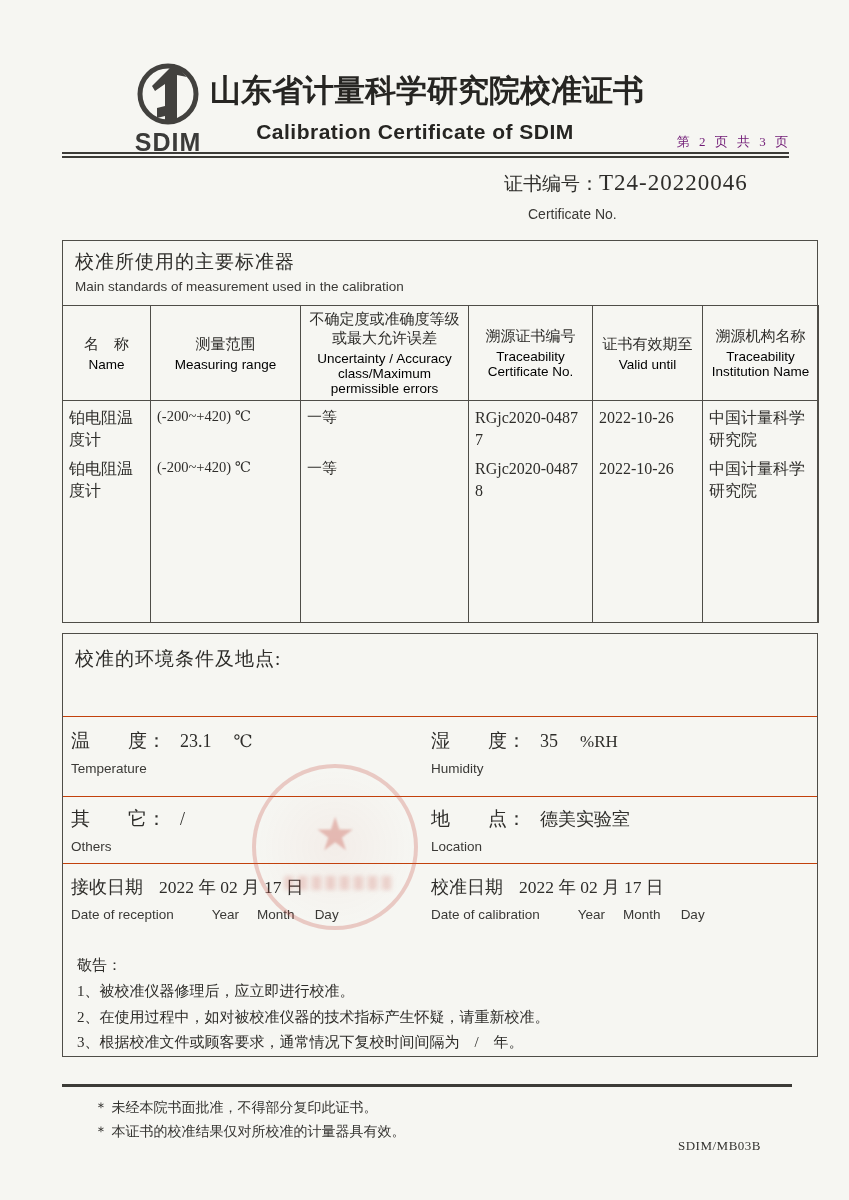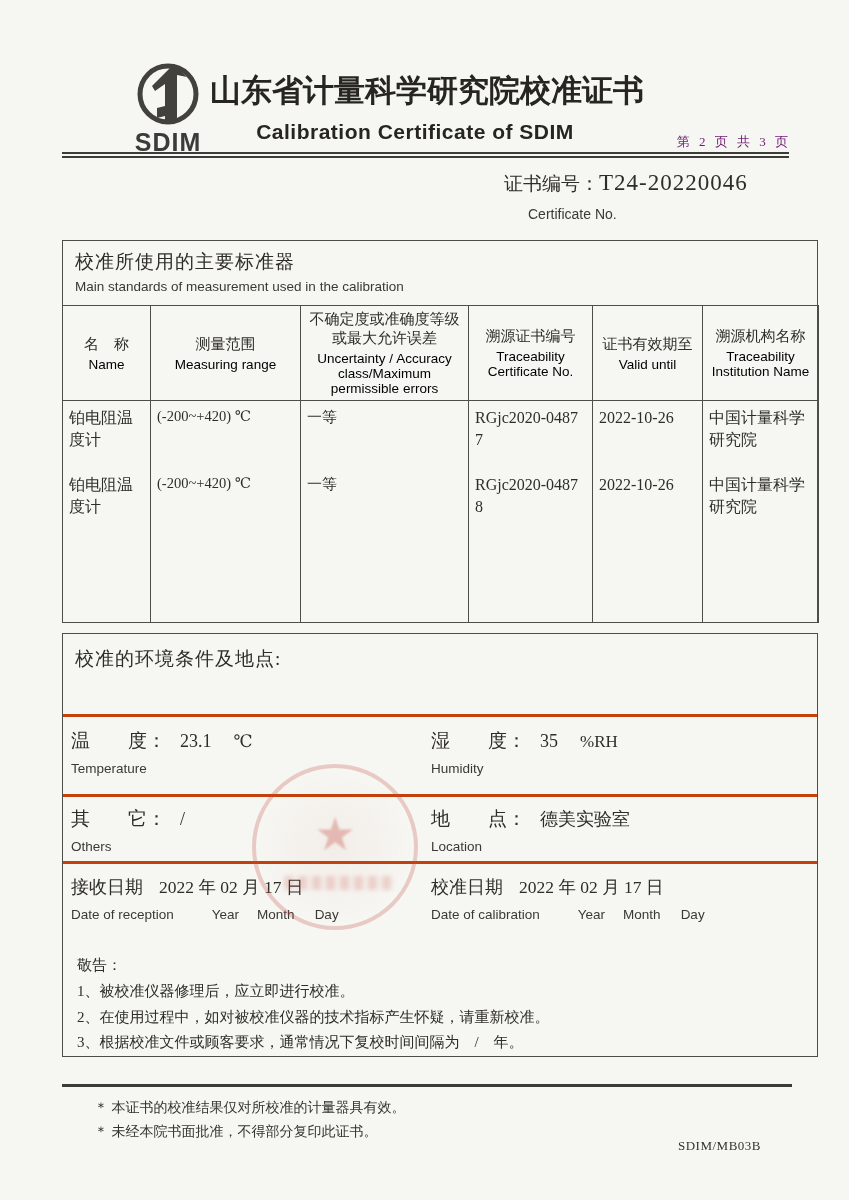--- a/index.html
+++ b/index.html
@@ -30,34 +30,34 @@
   .std-box{position:absolute;left:62px;top:240px;width:756px;height:383px;border:1px solid #4f4d48;box-sizing:border-box;}
   .std-title-zh{font-size:19px;padding:8px 12px 0;letter-spacing:1px;}
   .std-title-en{font-size:13.5px;padding:4px 12px 0;color:#3a3936;}
   table.std{border-collapse:collapse;table-layout:fixed;width:756px;height:318px;position:absolute;left:-1px;bottom:-1px;}
   table.std col.c1{width:88px;}  table.std col.c2{width:150px;}
   table.std col.c3{width:168px;} table.std col.c4{width:124px;}
   table.std col.c5{width:110px;} table.std col.c6{width:116px;}
   table.std th{border:1px solid #4f4d48;font-weight:normal;vertical-align:middle;padding:4px 3px;height:86px;}
   table.std th .zh{font-size:15px;display:block;}
   table.std th .en{font-size:13.5px;display:block;margin-top:3px;color:#000000;}
-  table.std td{border-left:1px solid #4f4d48;border-right:1px solid #4f4d48;vertical-align:top;text-align:left;padding:12px 6px;line-height:1.35;}
+  table.std td{border-left:1px solid #4f4d48;border-right:1px solid #4f4d48;vertical-align:top;text-align:left;padding:4px 6px;line-height:1.35;}
   tr.r1 td{padding-top:6px;}
   td.name{font-size:16px;}
   td.range{font-size:14.5px;white-space:nowrap;}
   td.grade{font-size:15px;}
   td.trace{font-size:16px;word-break:break-all;padding:6px 18px 4px 6px;}
   td.valid{font-size:16px;}
   td.inst{font-size:16px;padding:6px 12px 4px 10px;}
   tr.body-row{height:48px;}
   tr.filler td{border-bottom:1px solid #4f4d48;}
 
   
   .env-box{position:absolute;left:62px;top:633px;width:756px;height:424px;border:1px solid #4f4d48;box-sizing:border-box;}
-  .env-row{position:relative;box-sizing:border-box;border-bottom:3px solid #c2410c;}
+  .env-row{position:relative;box-sizing:border-box;border-bottom:1px solid #c2410c;}
   .env-head{height:83px;padding:12px 12px 0;}
   .env-head .zh{font-size:19px;letter-spacing:1px;}
   .env-head .en{font-size:13.5px;margin-top:13px;color:#3a3936;}
   .row-temp{height:80px;}
   .row-other{height:67px;}
   .row-dates{height:78px;border-bottom:none;}
   .pair{position:absolute;top:11px;}
   .pair.left{left:8px;} .pair.right{left:368px;}
   .pair .zh-line{font-size:19px;}
   .pair .zh-line .val{font-size:18px;margin-left:14px;}
@@ -229,18 +229,18 @@
     </div>
   </div>
 
   <div class="stamp">
     <div class="star">★</div>
     <div class="smudge"></div>
   </div>
 
   <div class="footer-rule"></div>
   <div class="footer-notes">
+    <div>＊ 未经本院书面批准，不得部分复印此证书。</div>
     <div>＊ 本证书的校准结果仅对所校准的计量器具有效。</div>
-    <div>＊ 未经本院书面批准，不得部分复印此证书。</div>
   </div>
   <div class="form-no">SDIM/MB03B</div>
 
 </div>
 
 </body></html>

